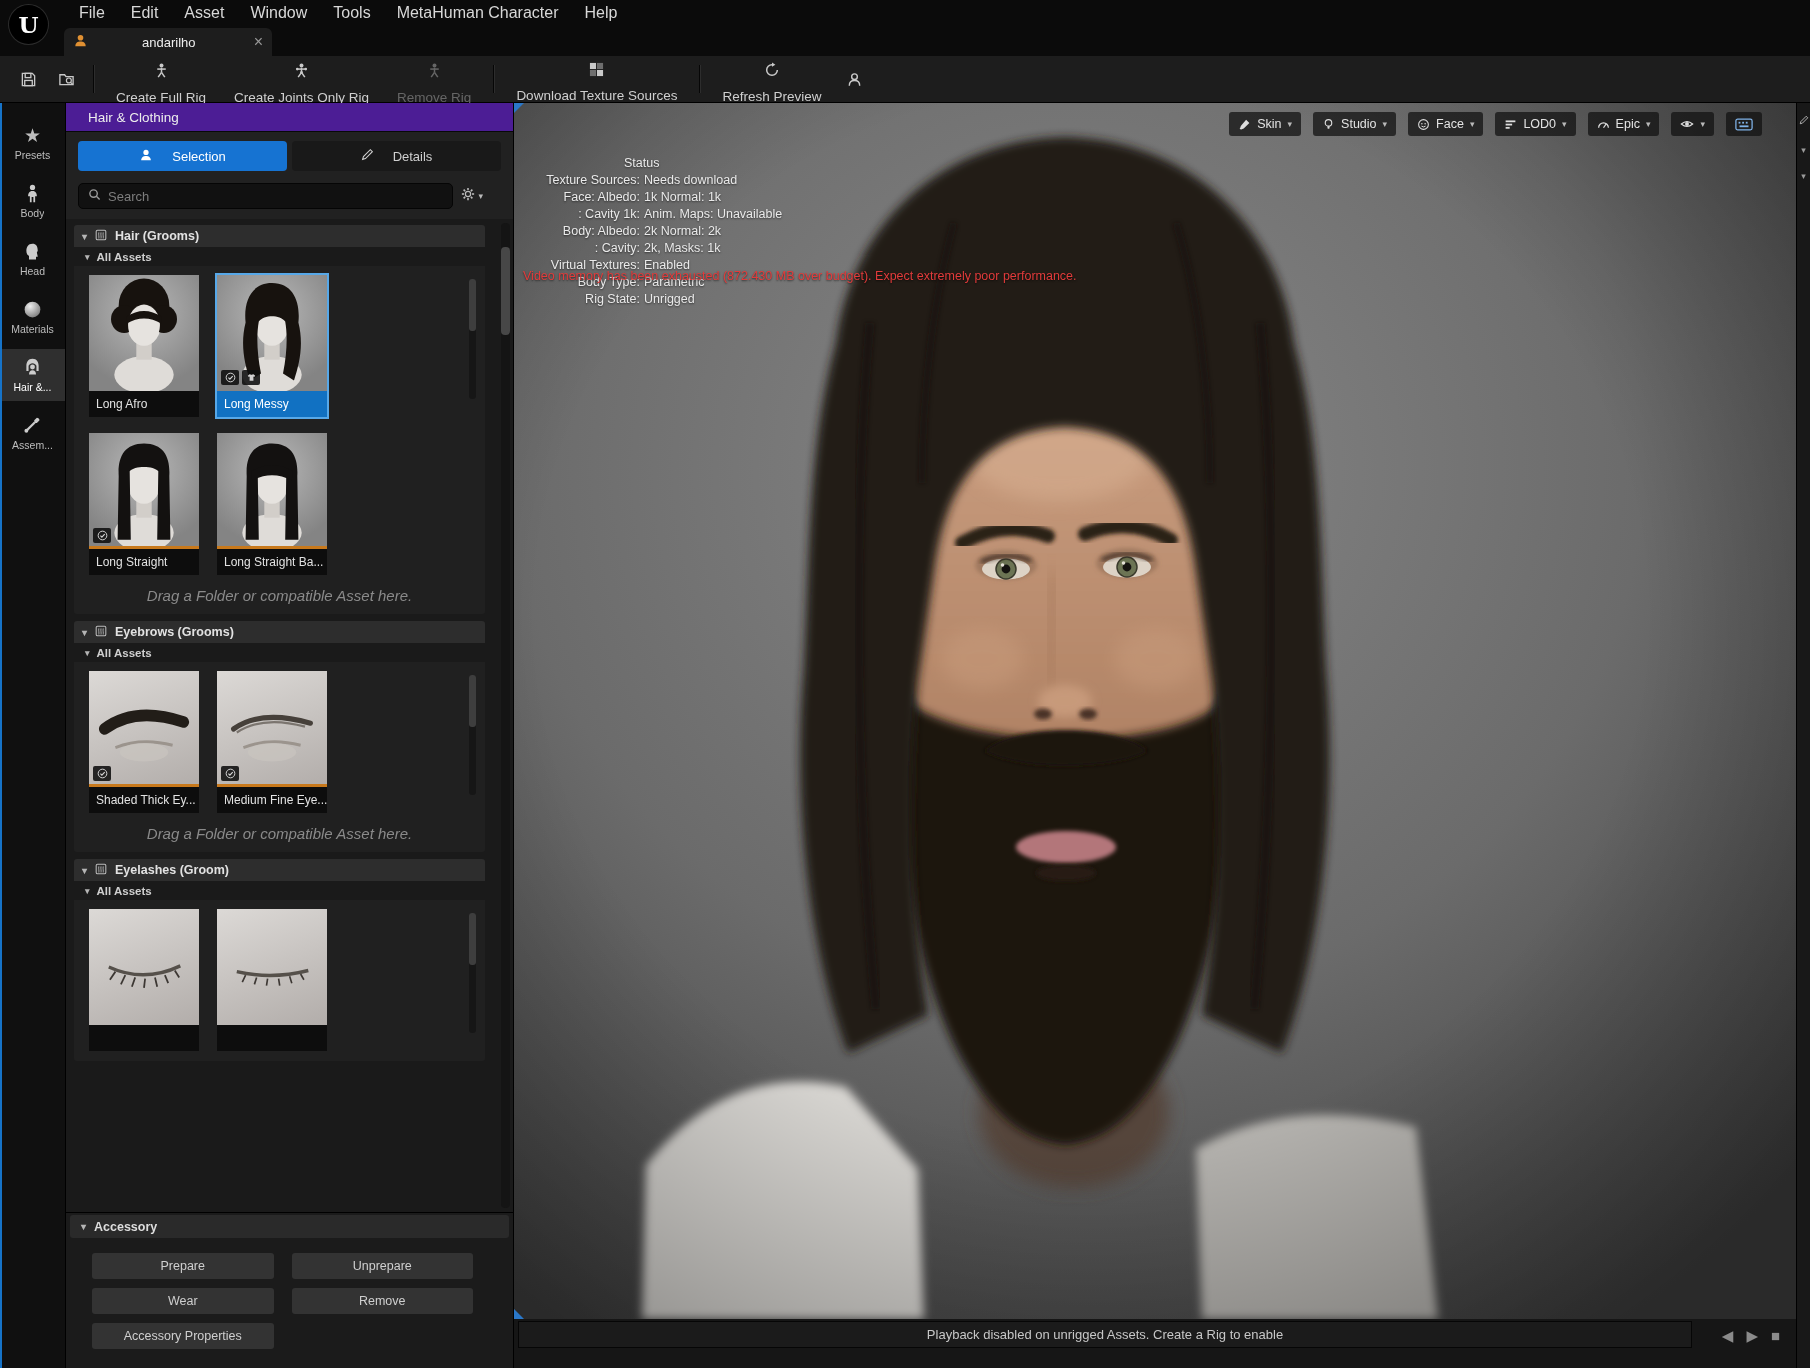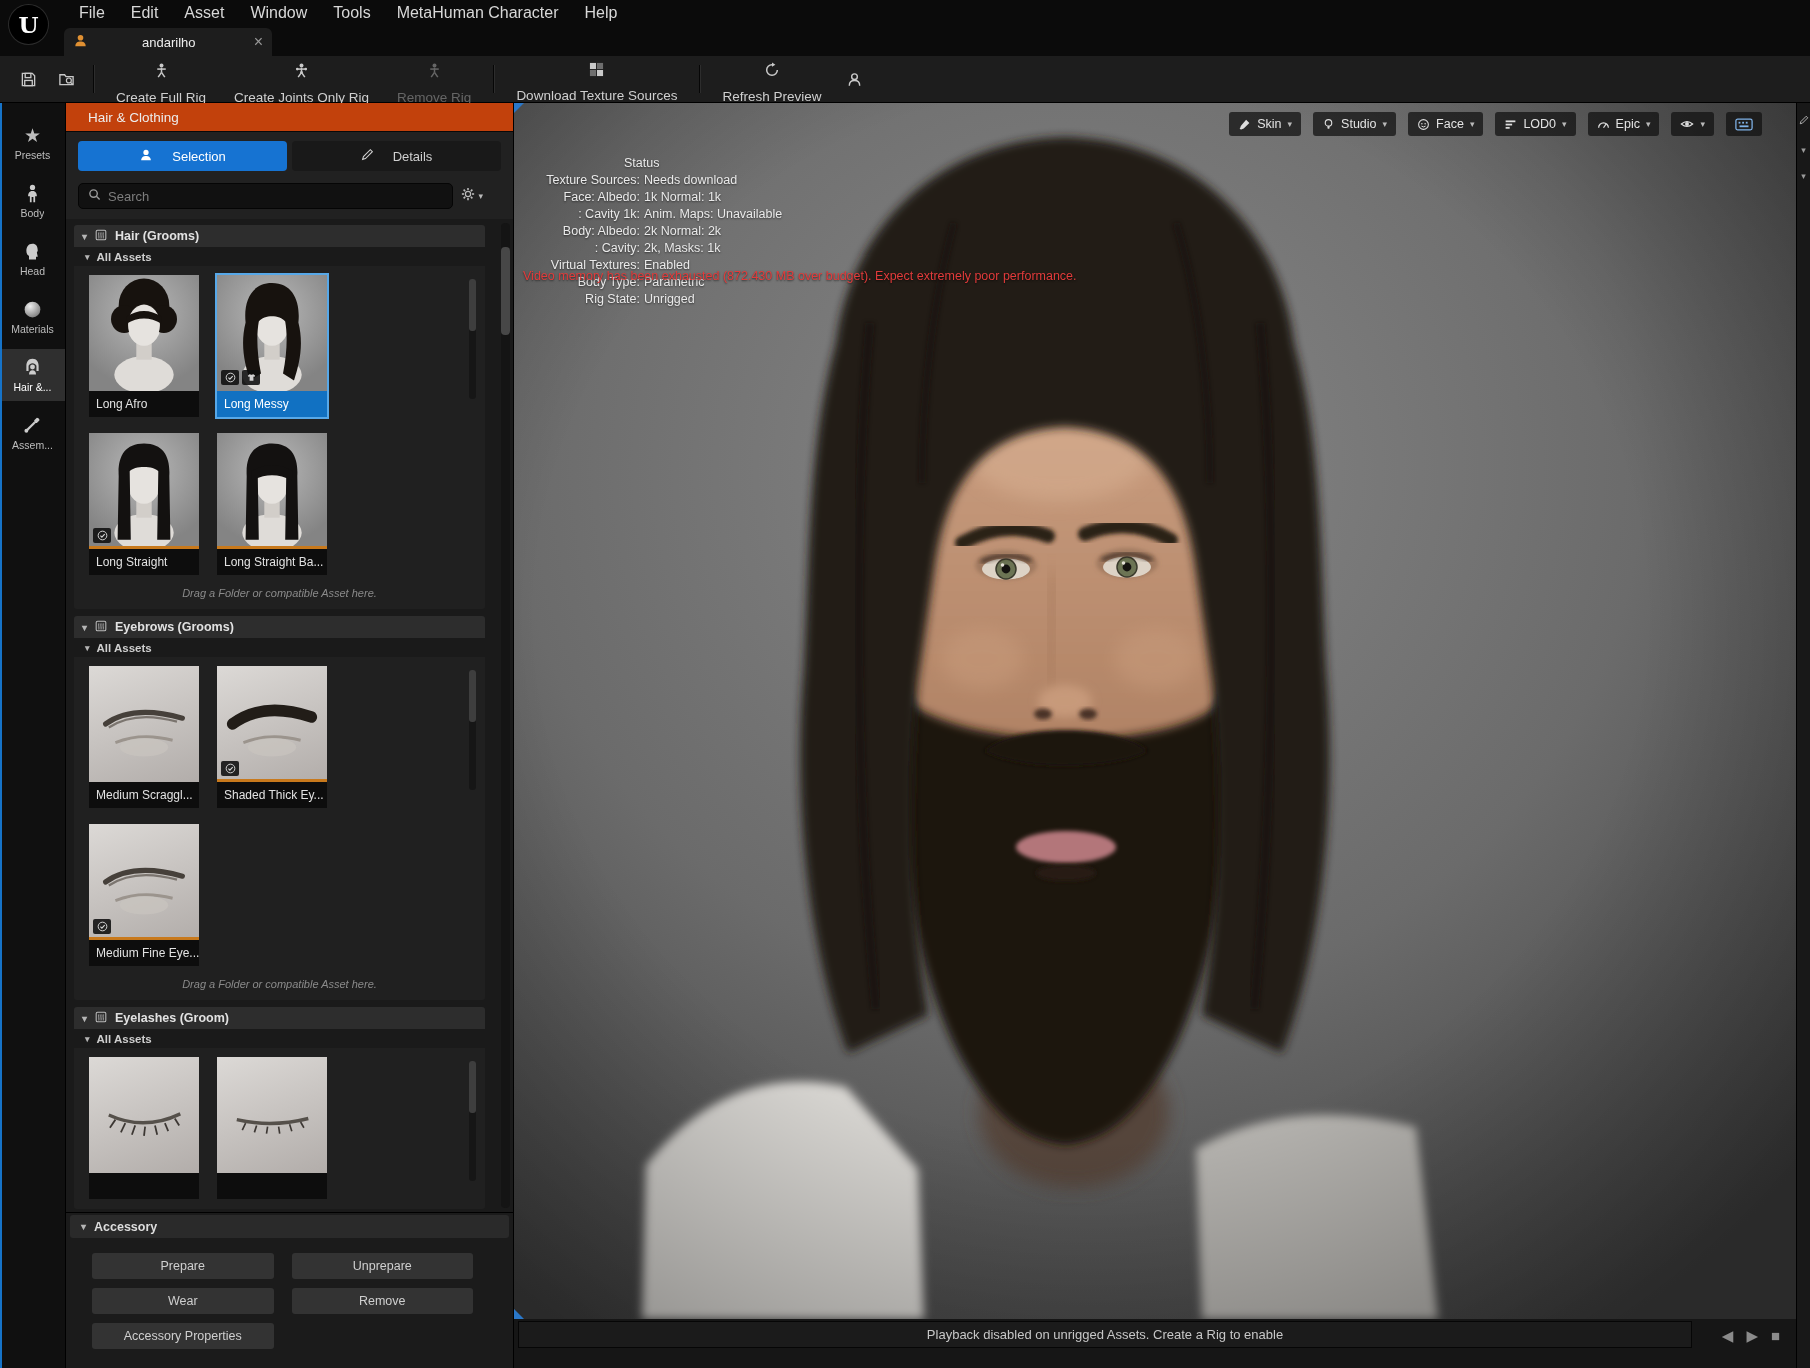--- a/index.html
+++ b/index.html
@@ -46,21 +46,21 @@
   .rail-item { display:flex; flex-direction:column; align-items:center; gap:3px; padding:8px 0;
     color:#bdbdbd; font-size:10.5px; cursor:pointer; }
   .rail-item.selected { background:#2f2f2f; color:#fff; }
   .rail-item .glyph { font-size:19px; line-height:21px; }
   .rail-item svg { display:block; }
   .rlabel { max-width:62px; white-space:nowrap; overflow:hidden; }
 
   
   .panel { width:448px; flex:none; background:#1a1a1a; display:flex; flex-direction:column;
     position:relative; border-right:1px solid #000; }
-  .panel-header { height:29px; background:#c2410c; display:flex; align-items:center;
+  .panel-header { height:29px; background:#4c1d95; display:flex; align-items:center;
     padding-left:22px; font-size:13.5px; color:#ededed; border-bottom:1px solid #090909; }
   .panel-tabs { display:flex; gap:5px; padding:9px 12px 5px; background:#212121; }
   .ptab { flex:1; height:30px; border-radius:4px; background:#191919; border:none; color:#cfcfcf;
     display:flex; align-items:center; justify-content:center; gap:19px; font-size:13px; cursor:pointer; }
   .ptab.selected { background:#1673d2; color:#fff; }
   .search-row { display:flex; align-items:center; padding:7px 26px 10px 12px; background:#212121; gap:8px; }
   .search-box { flex:1; height:26px; background:#111; border:1px solid #050505; border-radius:5px;
     display:flex; align-items:center; padding:0 9px; gap:7px; }
   .search-box input { background:transparent; border:none; outline:none; color:#ccc;
     font-size:13px; width:100%; font-family:"Liberation Sans",sans-serif; }
@@ -88,21 +88,21 @@
   .tile .label { height:26px; background:#0d0d0d; color:#e2e2e2; font-size:12px; display:flex;
     align-items:center; padding:0 7px; white-space:nowrap; overflow:hidden; }
   .tile.selected { outline:2px solid #57a8e8; }
   .tile.selected .label { background:#1171c2; color:#fff; }
   .tile.modified .thumb::after { content:""; position:absolute; left:0; right:0; bottom:0;
     height:3px; background:#c8791c; }
   .badges { position:absolute; left:4px; bottom:6px; display:flex; gap:3px; }
   .badge { width:18px; height:15px; background:rgba(14,14,14,.88); border-radius:2px;
     display:flex; align-items:center; justify-content:center; }
   .badge svg { width:11px; height:11px; display:block; }
-  .drop-hint { margin-top:12px; text-align:center; font-size:11px; color:#8a8a8a; font-style:italic; }
+  .drop-hint { margin-top:12px; text-align:center; font-size:15px; color:#8a8a8a; font-style:italic; }
   .mini-scroll { position:absolute; right:9px; top:32px; width:7px; height:120px;
     background:#161616; border-radius:3px; }
   .mini-thumb { width:7px; height:52px; background:#3e3e3e; border-radius:3px; }
   .outer-scrollbar { position:absolute; right:3px; top:4px; bottom:4px; width:9px;
     background:#141414; border-radius:4px; }
   .thumb-bar { width:9px; height:88px; margin-top:24px; background:#474747; border-radius:4px; }
 
   .accessory { height:156px; background:#1b1b1b; border-top:1px solid #000; position:relative; flex:none; }
   .acc-header { height:23px; background:#2a2a2a; display:flex; align-items:center; gap:8px;
     padding:0 11px; font-size:12.5px; font-weight:bold; color:#ddd; margin:2px 4px 15px;
@@ -451,31 +451,20 @@
                   <path d="M5.5 5 C5 8 6 10 5.5 12 M8 5 C7.5 8 8.5 10 8 12 M10.5 5 C10 8 11 10 10.5 12" stroke="#bbb" stroke-width="1" fill="none"></path>
                 </svg></span>
               <span>Eyebrows (Grooms)</span>
             </div>
     <div class="sec-body">
       <div class="sub-header">
                 <span class="tri sm">▾</span>
                 <span>All Assets</span>
               </div>
       <div class="grid">
-                <div class="tile">
-                  <div class="thumb t-brow">
-                    <svg viewBox="0 0 100 100" preserveAspectRatio="none">
-                      <path d="M24 66 Q48 57 76 64" stroke="#9b948d" stroke-width="2.5" fill="none"></path>
-                      <ellipse cx="50" cy="70" rx="22" ry="8" fill="#c9c4bf" opacity="0.7"></ellipse>
-                      <path d="M15 50 Q40 33 85 45" stroke="#46403a" stroke-width="4.5" fill="none" stroke-linecap="round"></path>
-                      <path d="M18 53 Q42 38 80 48" stroke="#5a534c" stroke-width="2" fill="none" opacity="0.7"></path>
-                    </svg>
-                  </div>
-                  <div class="label">Medium Scraggl...</div>
-                </div>
                 <div class="tile modified">
                   <div class="thumb t-brow2">
                     <svg viewBox="0 0 100 100" preserveAspectRatio="none">
                       <path d="M24 66 Q48 57 76 64" stroke="#9b948d" stroke-width="2.5" fill="none"></path>
                       <ellipse cx="50" cy="70" rx="22" ry="8" fill="#c9c4bf" opacity="0.7"></ellipse>
                       <path d="M14 50 Q42 30 86 44" stroke="#221d18" stroke-width="10" fill="none" stroke-linecap="round"></path>
                     </svg>
                     <div class="badges">
                       <span class="badge">
                         <svg viewBox="0 0 16 16">

